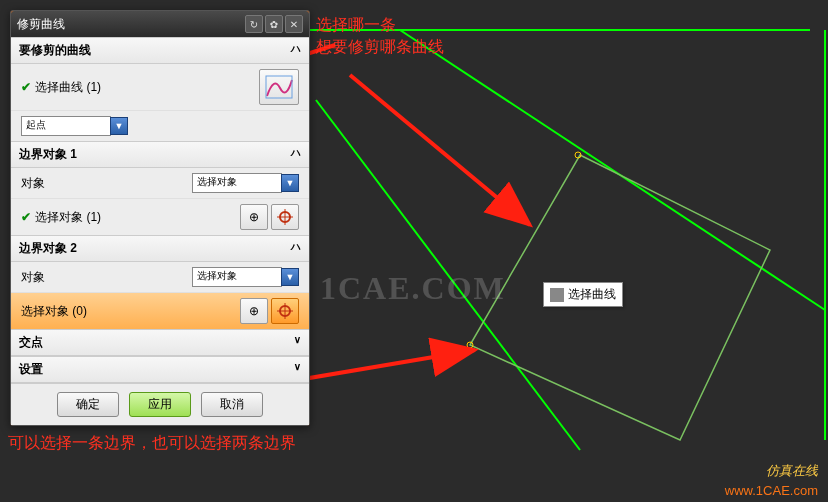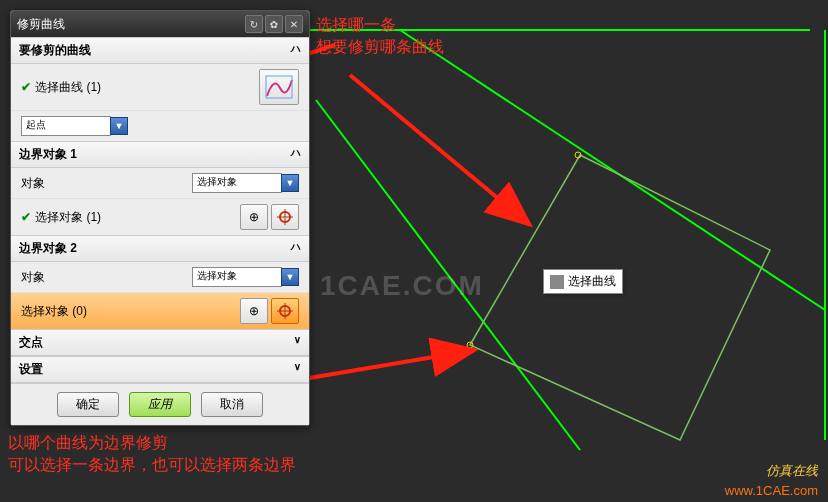--- a/index.html
+++ b/index.html
@@ -59,37 +59,37 @@
 }
 
 .footer {
   padding: 8px; display: flex; justify-content: center; gap: 10px;
   background: #ededed; border-top: 1px solid #ccc;
 }
 .btn {
   padding: 3px 18px; font-size: 12px; background: linear-gradient(#fafafa,#dadada);
   border: 1px solid #888; border-radius: 3px; cursor: pointer;
 }
-.btn.apply { background: linear-gradient(#d4f7a8,#9fe055); border-color: #5a9a1a; font-style: italic; }
+.btn.apply { background: linear-gradient(#d4f7a8,#9fe055); border-color: #5a9a1a; }
 
 
 .tooltip {
   position: absolute; background: #fff; border: 1px solid #888;
   padding: 3px 6px; font-size: 12px; display: flex; align-items: center; gap: 4px;
   box-shadow: 1px 1px 3px rgba(0,0,0,.3);
 }
 .tooltip .ticon {
   width: 14px; height: 14px; background: #888; display: inline-block;
 }
 
 
 .anno { position: absolute; color: #ff3020; font-size: 16px; line-height: 1.4; white-space: nowrap; }
 
 
-.wm1 { position: absolute; color: rgba(200,200,200,.25); font-size: 28px; font-weight: bold; letter-spacing: 2px; }
+.wm1 { position: absolute; color: rgba(200,200,200,.25); font-size: 32px; font-weight: bold; letter-spacing: 2px; font-family: Liberation Serif, serif; }
 .wm2 { position: absolute; right: 10px; bottom: 4px; font-size: 13px; color: #f97316; }
 .wm3 { position: absolute; right: 10px; bottom: 22px; font-size: 13px; color: #ffcc44; font-style: italic; margin-left: 12px; }
 
 .curve-icon { width:30px; height:26px; }
 </style>
 </head>
 <body>
 
 <div class="canvas">
   <svg width="828" height="502">
@@ -212,29 +212,28 @@
     <span class="caret">∨</span>
   </div>
 
   <div class="footer">
     <button class="btn">确定</button>
     <button class="btn apply">应用</button>
     <button class="btn">取消</button>
   </div>
 </div>
 
-<div class="tooltip" style="left:543px; top:269px;">
+<div class="tooltip" style="left:543px; top:282px;">
   <span class="ticon"></span>
   <span>选择曲线</span>
 </div>
 
 <div class="anno" style="left:316px; top:14px;">
   <div>选择哪一条</div>
   <div>想要修剪哪条曲线</div>
 </div>
 <div class="anno" style="left:8px; top:432px;">
-  <div>以哪个曲线为边界修剪</div>
   <div>可以选择一条边界，也可以选择两条边界</div>
 </div>
 
 <div class="wm1" style="left:320px; top:270px;">1CAE.COM</div>
 <div class="wm3">仿真在线</div>
 <div class="wm2">www.1CAE.com</div>
 
 </body></html>

